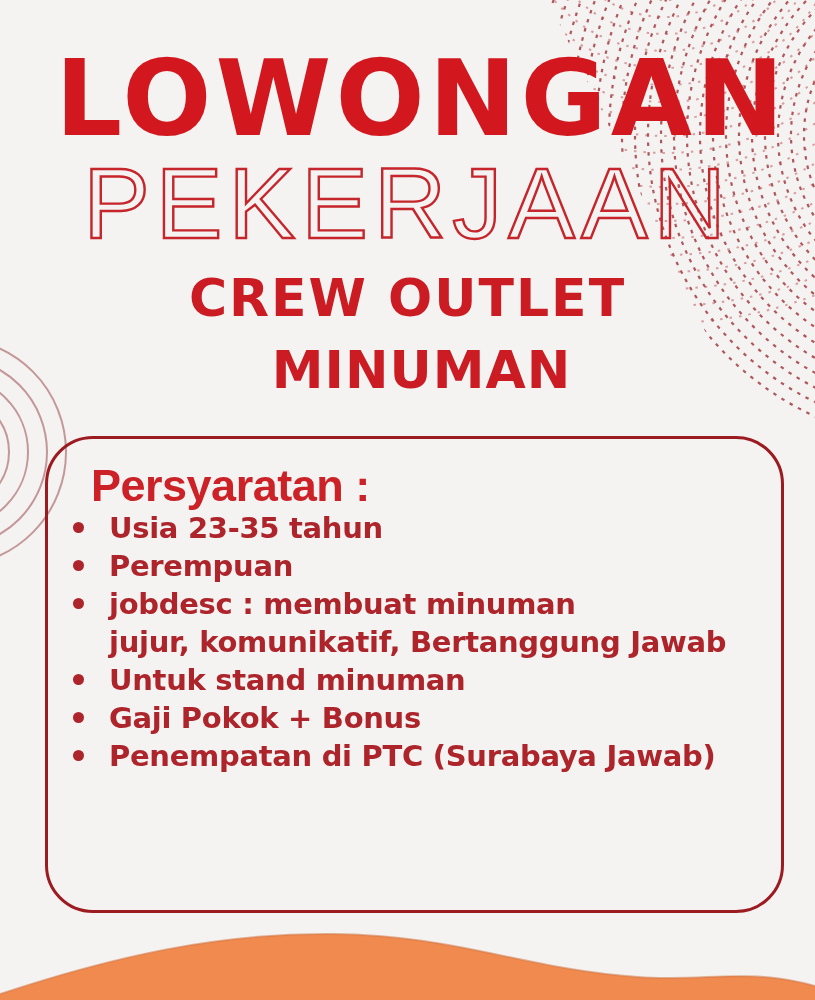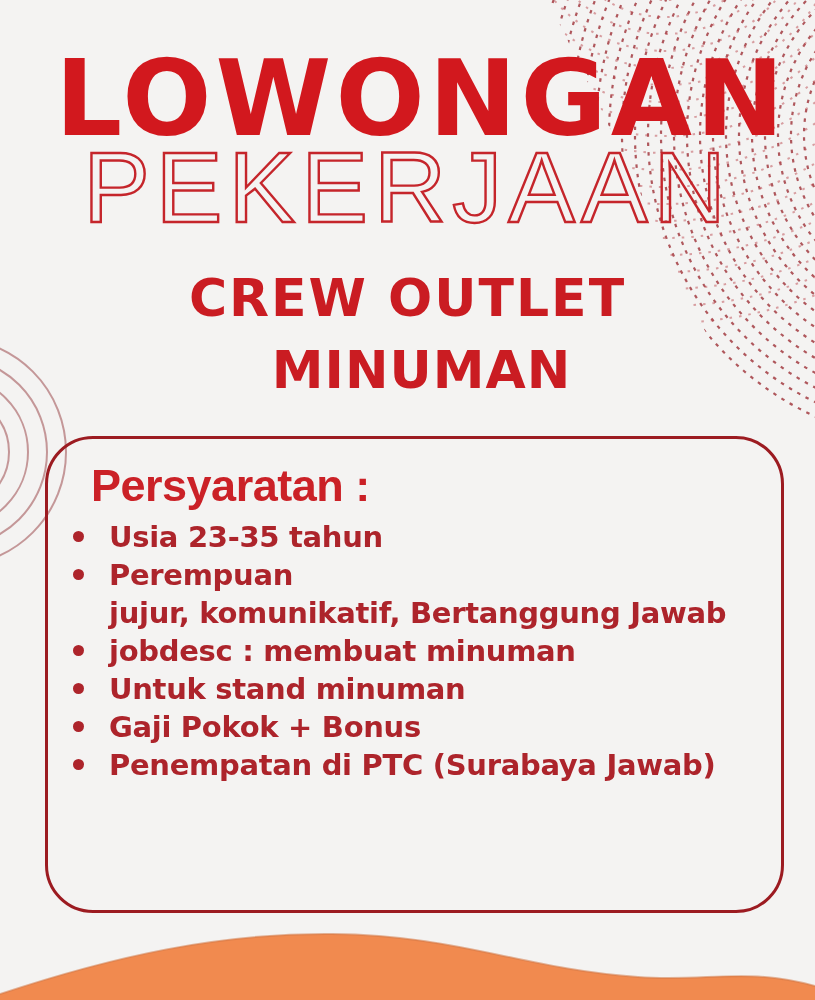--- a/index.html
+++ b/index.html
@@ -34,21 +34,21 @@
   .t1 {
     top: 47px;
     font-size: 105px;
     font-weight: bold;
     letter-spacing: 4px;
     color: var(--title-red, #d2181e);
     font-family: "DejaVu Sans", sans-serif;
     padding-left: 28px;
   }
   .t2 {
-    top: 137px;
+    top: 153px;
     font-size: 100px;
     font-weight: 400;
     letter-spacing: 6px;
     font-family: "Liberation Sans", sans-serif;
     color: var(--outline-red, #c5252b);
     -webkit-text-fill-color: transparent;
     -webkit-text-stroke: 2.4px var(--outline-red, #c5252b);
   }
   .s1, .s2 {
     font-size: 52px;
@@ -77,21 +77,21 @@
     font-family: "Liberation Sans", sans-serif;
     font-weight: bold;
     font-size: 45px;
     letter-spacing: -0.5px;
     color: var(--heading-red, #cb2127);
     white-space: nowrap;
   }
   .req-list {
     position: absolute;
     left: 0;
-    top: 79px;
+    top: 70px;
     width: 100%;
   }
   .row { display: flex; height: 38px; align-items: flex-start; }
   .dot {
     width: 11px; height: 11px;
     border-radius: 50%;
     background: var(--body-red, #ad242b);
     margin: 13px 25px 0 25px;
     flex: 0 0 auto;
   }
@@ -197,31 +197,31 @@
       <div class="row">
         <span class="dot"></span>
         <span class="txt">Usia 23-35 tahun</span>
       </div>
 
       <div class="row">
         <span class="dot"></span>
         <span class="txt">Perempuan</span>
       </div>
 
+      <div class="row">
+        <span class="dot"></span>
+        <span class="txt">jobdesc : membuat minuman</span>
+      </div>
+
       <div class="row cont">
         <span class="txt">jujur, komunikatif, Bertanggung Jawab</span>
       </div>
 
       <div class="row">
         <span class="dot"></span>
-        <span class="txt">jobdesc : membuat minuman</span>
-      </div>
-
-      <div class="row">
-        <span class="dot"></span>
         <span class="txt">Untuk stand minuman</span>
       </div>
 
       <div class="row">
         <span class="dot"></span>
         <span class="txt">Gaji Pokok + Bonus</span>
       </div>
 
       <div class="row">
         <span class="dot"></span>

